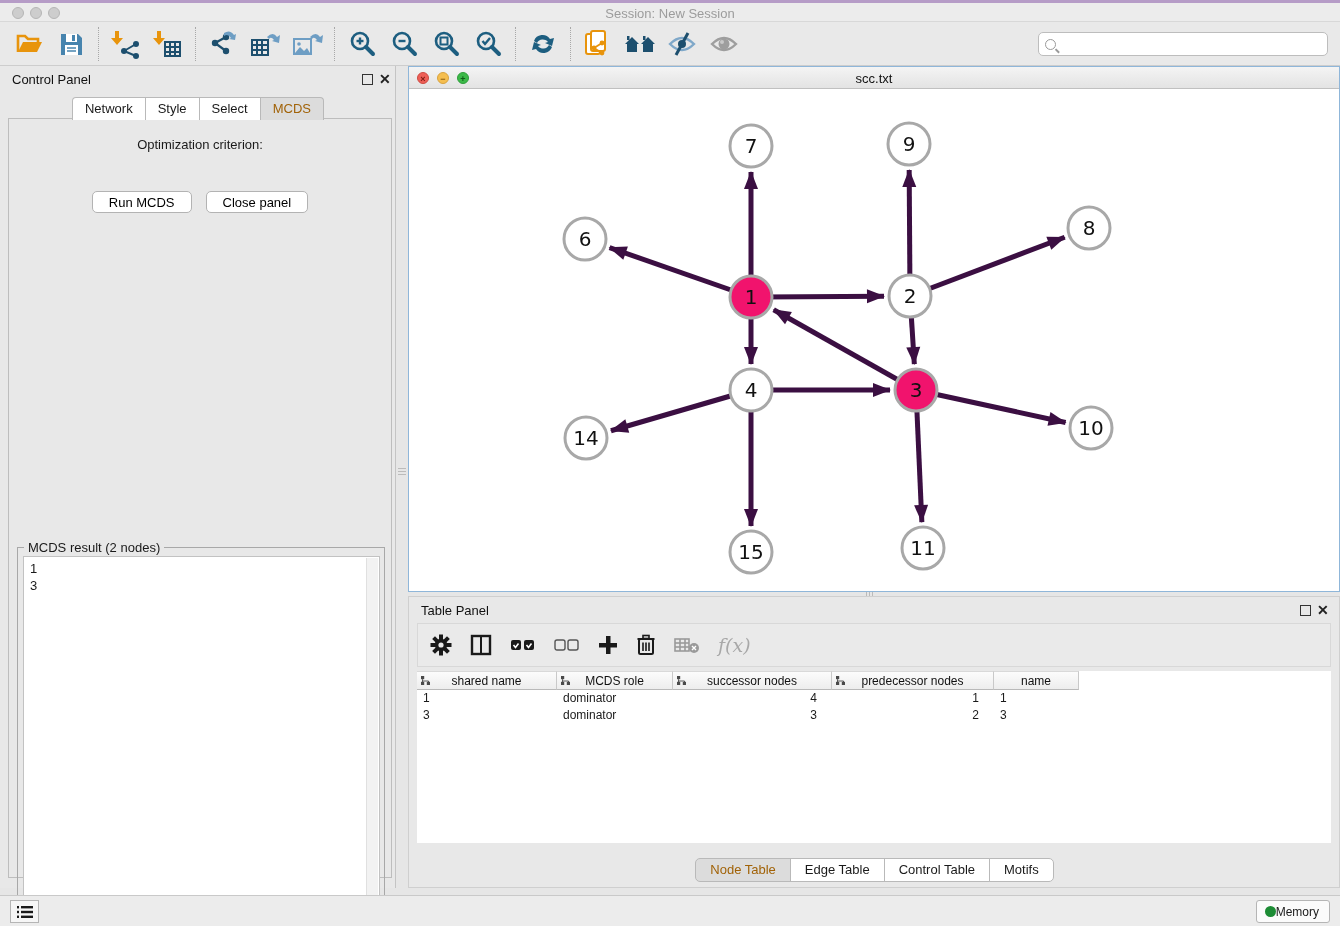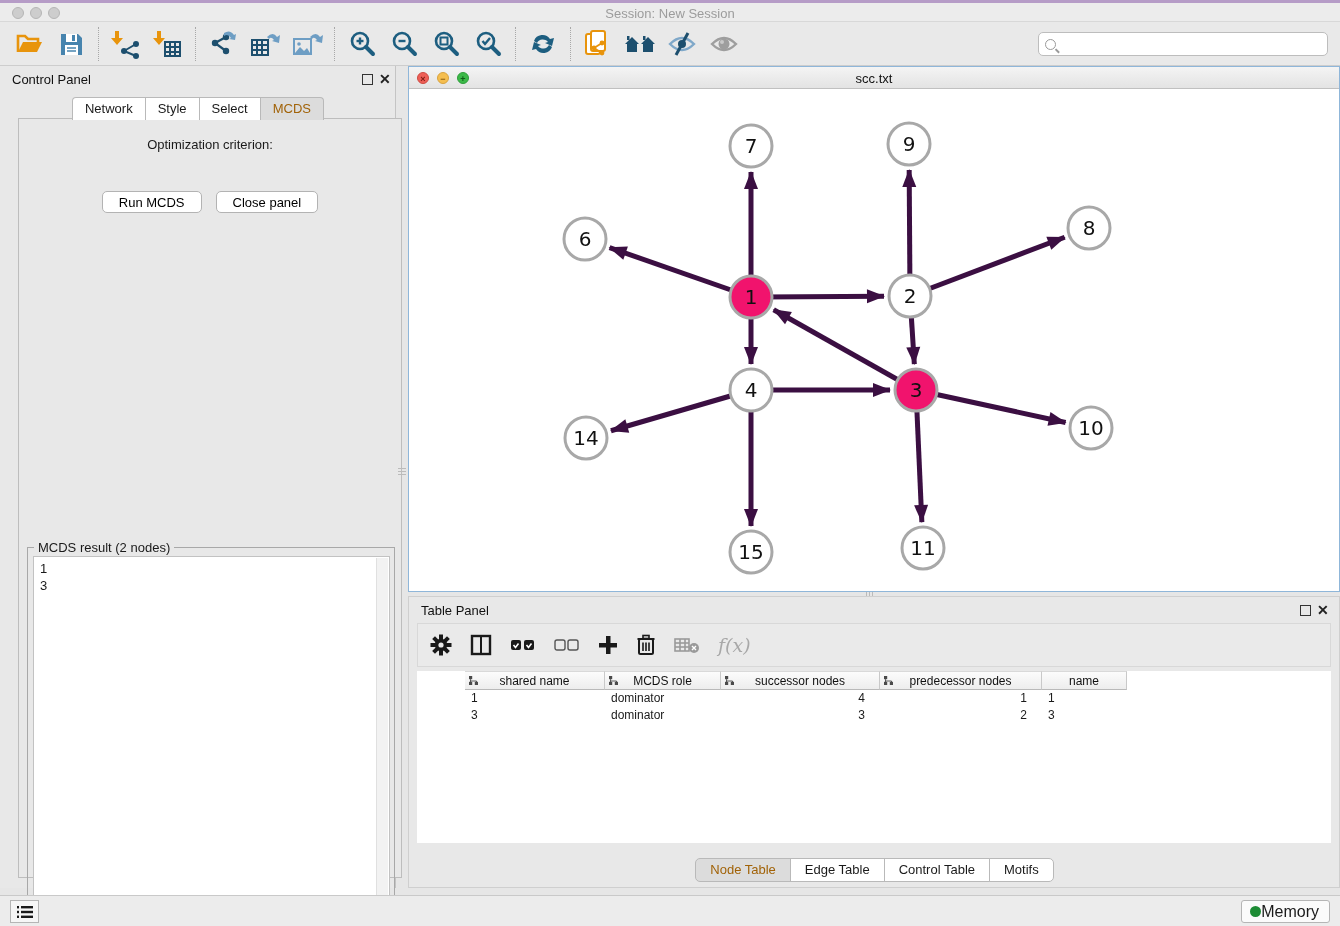--- a/index.html
+++ b/index.html
@@ -26,21 +26,21 @@
   .control-panel { position:absolute; left:0; top:66px; width:396px; height:822px; background:#e8e8e8; border-right:1px solid #c4c4c4; }
   .panel-header { position:relative; height:26px; }
   .panel-title { position:absolute; left:12px; top:6px; font-size:13px; color:#111; }
   .float-btn { position:absolute; width:11px; height:11px; border:1.6px solid #333; top:8px; background:transparent; }
   .close-x { position:absolute; top:5px; font-weight:bold; font-size:14px; color:#222; }
   .cp-tabs { position:absolute; left:0; top:31px; width:100%; display:flex; justify-content:center; z-index:2; }
   .tab { border:1px solid #b9b9b9; border-bottom:none; background:#fff; padding:3px 12px 4px; font-size:13px; margin-right:-1px; }
   .tab:first-child { border-radius:4px 0 0 0; }
   .tab:last-child { border-radius:0 4px 0 0; }
   .tab.selected { background:#dcdcdc; color:#a16207; }
-  .cp-body { position:absolute; left:18px; top:52px; width:384px; height:760px; border:1px solid #bdbdbd; background:#e8e8e8; }
+  .cp-body { position:absolute; left:8px; top:52px; width:384px; height:760px; border:1px solid #bdbdbd; background:#e8e8e8; }
   .opt-label { position:absolute; left:0; width:100%; top:18px; text-align:center; font-size:13px; }
   .opt-select { position:absolute; left:40px; top:38px; width:310px; height:23px; background:#fff; border:1px solid #b3b3b3; border-radius:4px; display:flex; align-items:center; padding:0 8px; font-size:13px; }
   .opt-select .chevrons { margin-left:auto; display:flex; flex-direction:column; line-height:6px; font-size:9px; color:#444; }
   .cp-buttons { position:absolute; top:72px; left:0; width:100%; display:flex; justify-content:center; gap:14px; }
   .btn { background:#fff; border:1px solid #b3b3b3; border-radius:5px; height:22px; padding:8px 16px; font-size:13px; font-family:"Liberation Sans",sans-serif; display:flex; align-items:center; }
   .result-group { position:absolute; left:8px; top:428px; width:368px; height:372px; border:1px solid #a8a8a8; }
   .result-title { position:absolute; left:6px; top:-8px; background:#e8e8e8; padding:0 4px; font-size:13px; }
   .result-box { position:absolute; left:5px; top:8px; width:357px; height:357px; background:#fff; border:1px solid #c2c2c2; font-size:13px; line-height:17px; padding:3px 0 0 6px; overflow:hidden; }
   .result-scroll { position:absolute; right:1px; top:1px; width:12px; height:355px; background:#f2f2f2; border-left:1px solid #e0e0e0; }
   
@@ -55,36 +55,36 @@
   
   .grip-v { position:absolute; left:398px; top:462px; width:8px; height:18px; display:flex; flex-direction:column; gap:2px; justify-content:center; }
   .grip-v i { height:1px; background:#bbb; }
   .grip-h { position:absolute; left:860px; top:589px; width:18px; height:7px; display:flex; gap:2px; justify-content:center; }
   .grip-h i { width:1px; background:#bbb; }
   
   .table-panel { position:absolute; left:408px; top:596px; width:932px; height:292px; background:#e8e8e8; border:1px solid #cfcfcf; }
   .tp-toolbar { position:absolute; left:8px; top:26px; width:914px; height:44px; background:#eaeaea; border:1px solid #d8d8d8; display:flex; align-items:center; padding-left:12px; gap:18px; }
   .tp-icon { display:flex; align-items:center; justify-content:center; }
   .fx { font-family:"DejaVu Serif", serif; font-style:italic; font-size:19px; color:#a8a8a8; }
-  .tbl { position:absolute; left:8px; top:74px; width:914px; height:172px; background:#fff; overflow:hidden;padding-left:48px; }
+  .tbl { position:absolute; left:8px; top:74px; width:914px; height:172px; background:#fff; overflow:hidden; }
   .tbl-header { display:flex; height:19px; }
   .th { position:relative; background:linear-gradient(#fcfcfc,#ededed); border-right:1px solid #c9c9c9; border-bottom:1px solid #b9b9b9; border-top:1px solid #d9d9d9; font-size:12px; display:flex; align-items:center; justify-content:center; color:#111; }
   .th .hier { position:absolute; left:4px; top:4px; }
   .tbl-row { display:flex; height:17px; font-size:12px; }
   .td { padding:1px 6px 0; white-space:nowrap; overflow:hidden; }
   .td.right { text-align:right; padding-right:15px; }
   .tp-scrollstrip { position:absolute; left:8px; top:246px; width:914px; height:16px; background:#e8e8e8; }
   .tp-tabs { position:absolute; left:0; bottom:5px; width:100%; display:flex; justify-content:center; }
   .tp-tabs .tab { border-bottom:1px solid #b9b9b9; padding:3px 14px 4px; }
   .tp-tabs .tab:first-child { border-radius:5px 0 0 5px; }
   .tp-tabs .tab:last-child { border-radius:0 5px 5px 0; }
   
   .statusbar { position:absolute; left:0; top:895px; width:1340px; height:31px; background:#ececec; border-top:1px solid #c9c9c9; }
   .status-left-btn { position:absolute; left:10px; top:4px; width:29px; height:23px; background:#f6f6f6; border:1px solid #b5b5b5; display:flex; align-items:center; justify-content:center; }
-  .memory-btn { position:absolute; right:10px; top:4px; height:23px; background:#fbfbfb; border:1px solid #b5b5b5; border-radius:3px; display:flex; align-items:center; padding:0 10px 0 8px; font-size:16px; }
+  .memory-btn { position:absolute; right:10px; top:4px; height:23px; background:#fbfbfb; border:1px solid #b5b5b5; border-radius:3px; display:flex; align-items:center; padding:0 10px 0 8px; font-size:12px; }
   .memory-dot { width:11px; height:11px; border-radius:50%; background:#1d8c35; }
   svg { display:block; }
 </style>
 </head>
 <body>
 
 <div class="desktop-strip"></div>
 <div class="titlebar">
   <span class="traffic inactive" style="left:12px"></span>
   <span class="traffic inactive" style="left:30px"></span>

